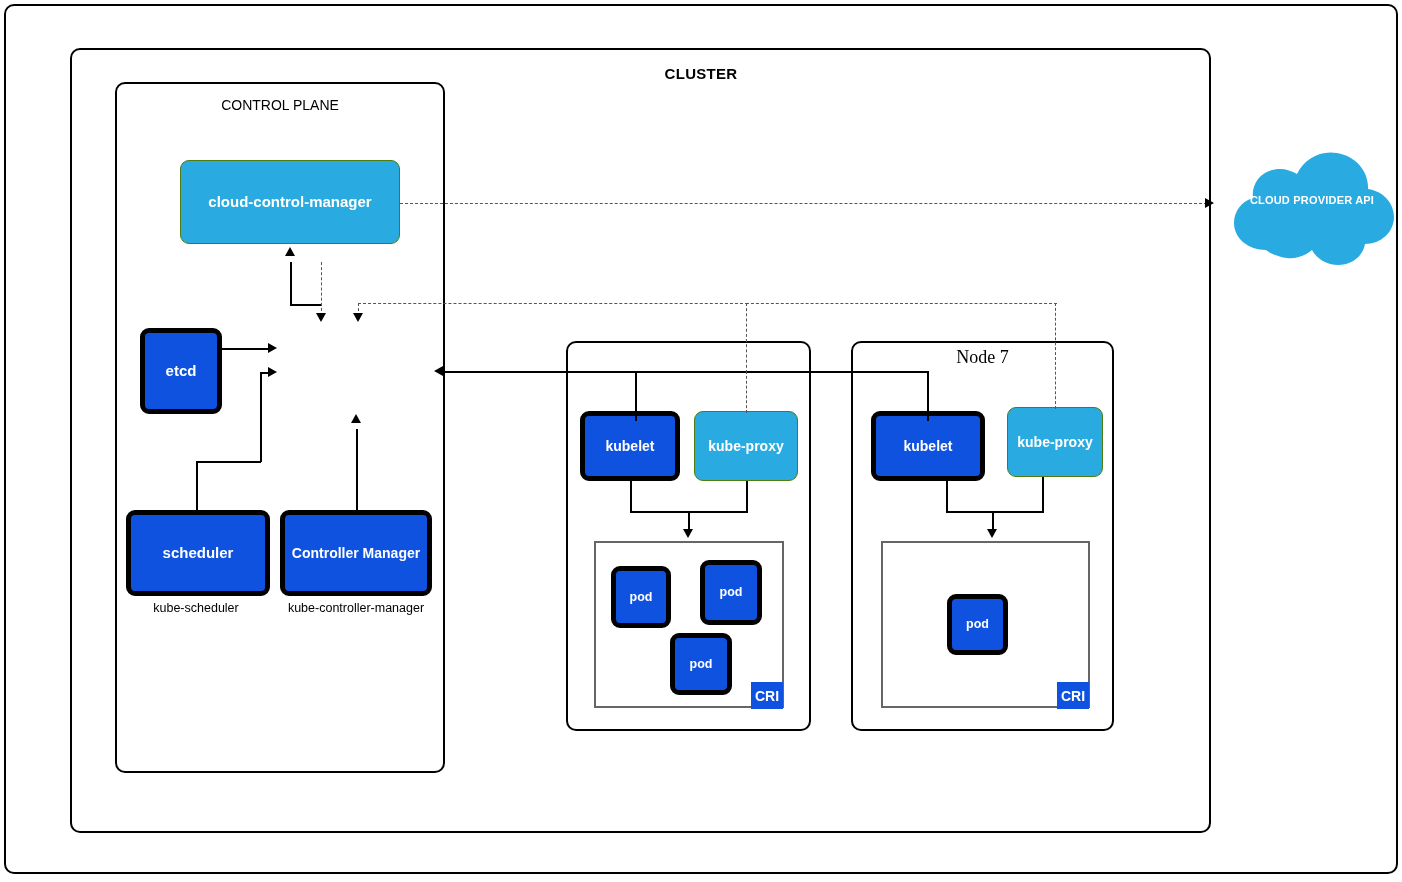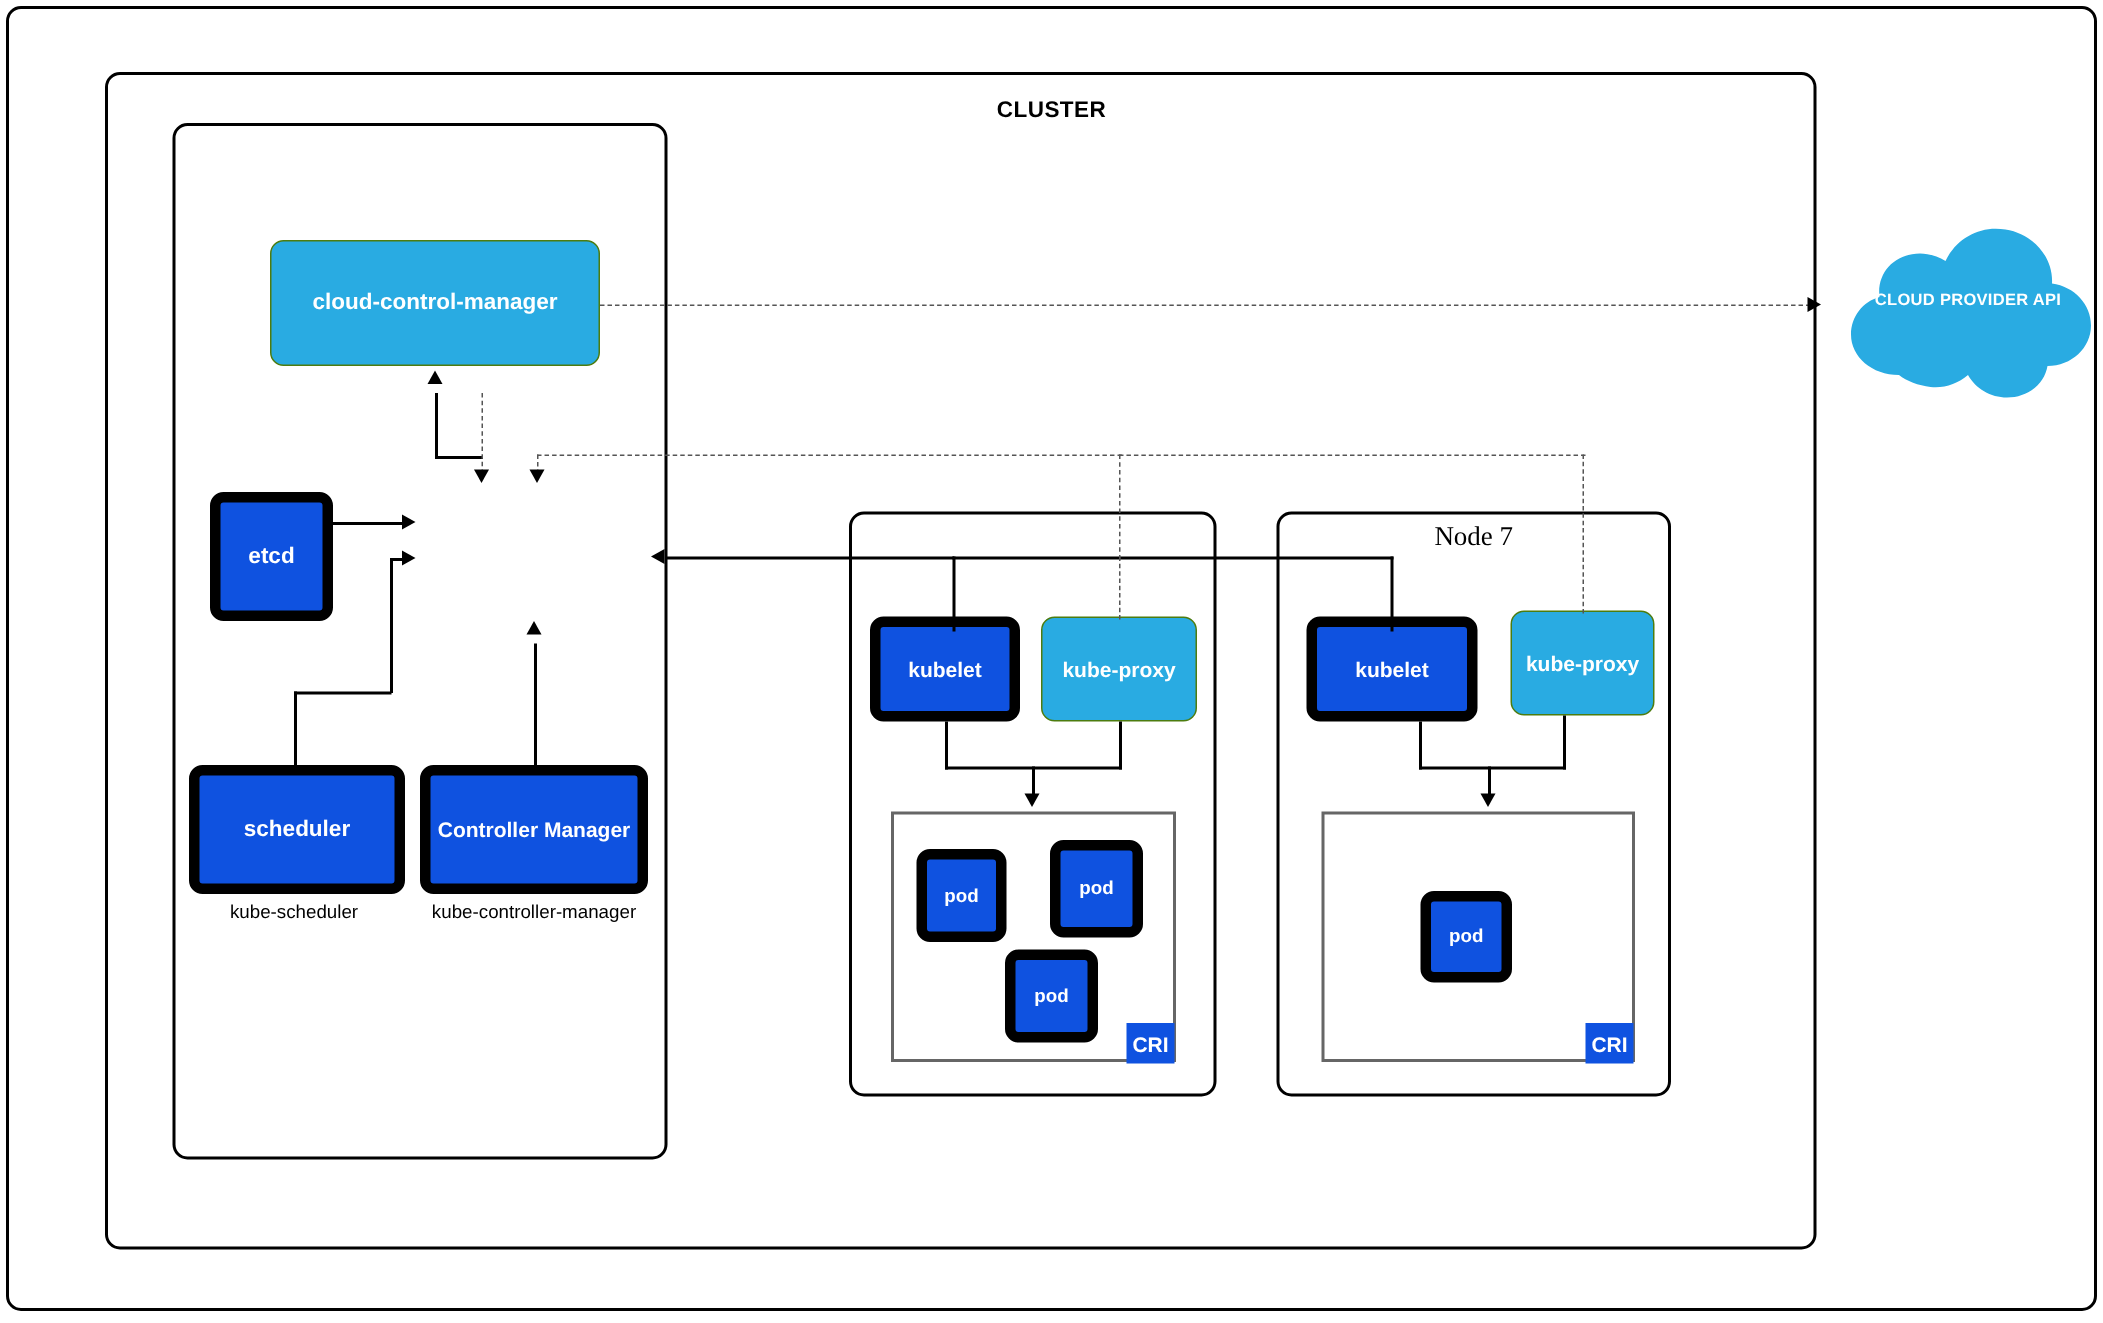--- a/index.html
+++ b/index.html
@@ -71,21 +71,21 @@
     display: flex;
     align-items: center;
     justify-content: center;
     border-radius: 9px;
     color: #ffffff;
     font-weight: bold;
     text-align: center;
     line-height: 1.15;
     user-select: none;
   }
-  .box.dark  { background: #0f52e0; border: 7px solid #000000; }
+  .box.dark  { background: #0f52e0; border: 5px solid #000000; }
   .box.light { background: #29abe2; border: 1px solid #4d7c0f; }
 
   .caption {
     position: absolute;
     font-size: 12.5px;
     color: #000;
     text-align: center;
     white-space: nowrap;
   }
 
@@ -158,20 +158,21 @@
 </head>
 <body>
 
 <div id="stage">
 
   <div class="frame" id="page-frame"></div>
   <div class="frame" id="cluster-box"></div>
   <div class="frame" id="control-plane-box"></div>
 
   <div class="title-cluster">CLUSTER</div>
+  <div class="title-plain" style="left:115px; top:97px; width:330px;">CONTROL PLANE</div>
 
   <div class="box light" id="ccm" style="left:180px; top:160px; width:220px; height:84px; font-size:15px;">cloud-control-manager</div>
 
   <div class="box dark" id="etcd" style="left:140px; top:328px; width:82px; height:86px; font-size:15px;">etcd</div>
 
 
   <div class="box dark" id="scheduler" style="left:126px; top:510px; width:144px; height:86px; font-size:15px;">scheduler</div>
   <div class="caption" style="left:126px; top:601px; width:140px;">kube-scheduler</div>
 
   <div class="box dark" id="ctrlmgr" style="left:280px; top:510px; width:152px; height:86px; font-size:14px;">Controller Manager</div>

